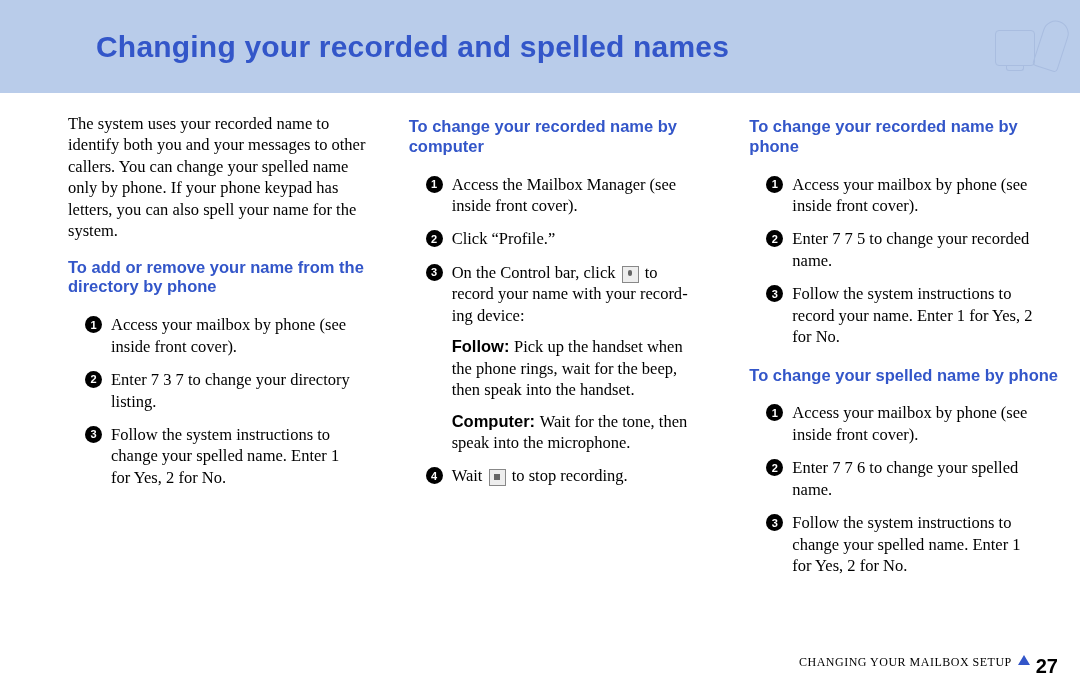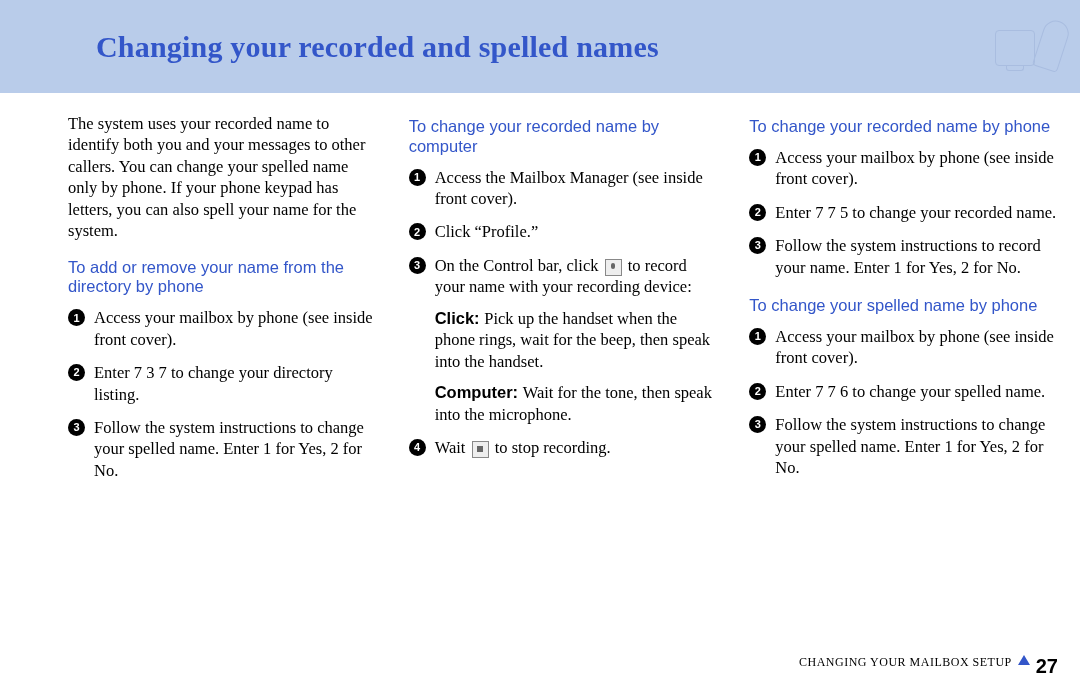--- a/index.html
+++ b/index.html
@@ -16,21 +16,21 @@
     background: #b9ccea;
     height: 93px;
     width: 100%;
     display: flex;
     align-items: center;
     padding-left: 96px;
     box-sizing: border-box;
     position: relative;
   }
   .page-title {
-    font-family: Liberation Serif, serif;
+    font-family: Liberation Sans, sans-serif;
     font-weight: bold;
     font-size: 30px;
     color: #3356c9;
     letter-spacing: 0.2px;
   }
   .header-icons {
     position: absolute;
     right: 15px;
     top: 15px;
     width: 70px;
@@ -74,30 +74,30 @@
   }
   .col {
     flex: 1;
     min-width: 0;
   }
   .intro p {
     margin: 0 0 16px 0;
   }
   .section-heading {
     font-family: Arial, Helvetica, sans-serif;
-    font-weight: normal;
+    font-weight: bold;
     color: #3356c9;
     font-size: 16.5px;
     margin: 4px 0 10px 0;
     line-height: 1.2;
   }
   ol.steps {
     list-style: none;
     padding: 0;
-    margin: 0;
+    margin: 17px;
     counter-reset: step;
   }
   ol.steps > li {
     counter-increment: step;
     position: relative;
     padding-left: 26px;
     margin-bottom: 12px;
   }
   ol.steps > li::before {
     content: counter(step);
@@ -193,21 +193,21 @@
     </ol>
   </div>
 
   <div class="col">
     <div class="section-heading">To change your recorded name by computer</div>
     <ol class="steps">
       <li>Access the Mailbox Manager (see inside front cover).</li>
       <li>Click “Profile.”</li>
       <li>
         <span>On the Control bar, click </span><span class="inline-icon mic"></span><span> to record your name with your record­ing device:</span>
-        <p class="sub"><span class="bold-label">Click: </span><span>Pick up the handset when the phone rings, wait for the beep, then speak into the handset.</span></p>
+        <p class="sub"><span class="bold-label">Follow: </span><span>Pick up the handset when the phone rings, wait for the beep, then speak into the handset.</span></p>
         <p class="sub"><span class="bold-label">Computer: </span><span>Wait for the tone, then speak into the microphone.</span></p>
       </li>
       <li>
         <span>Wait </span><span class="inline-icon stop"></span><span> to stop recording.</span>
       </li>
     </ol>
   </div>
 
   <div class="col">
     <div class="section-heading">To change your recorded name by phone</div>

